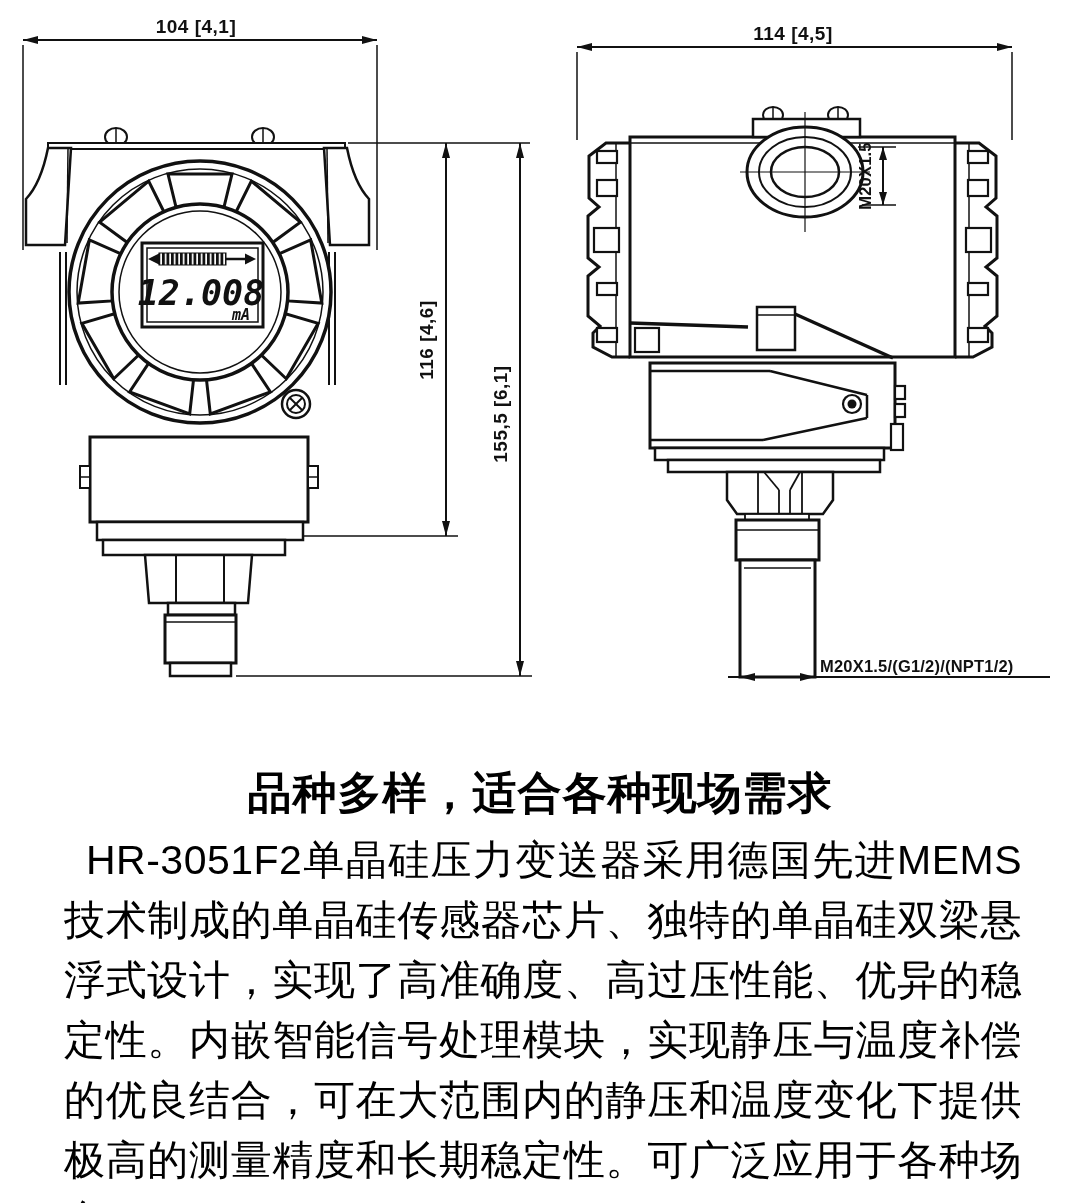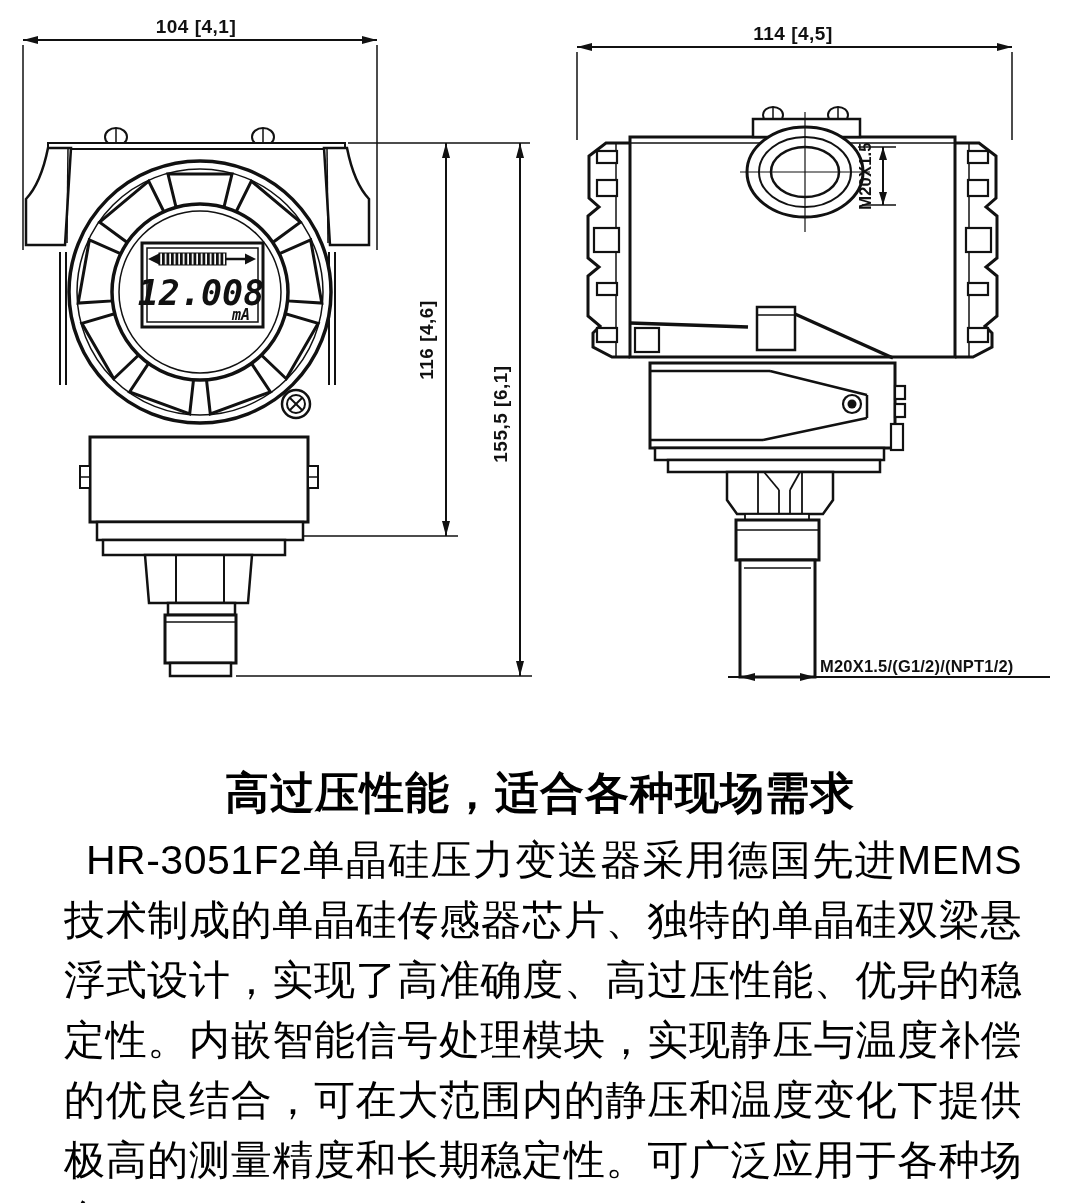--- a/index.html
+++ b/index.html
@@ -250,17 +250,17 @@
           <line x1="728" y1="677" x2="1050" y2="677" stroke-width="2"></line>
           <polygon points="740,677 755,673 755,681" fill="#111" stroke="none"></polygon>
           <polygon points="815,677 800,673 800,681" fill="#111" stroke="none"></polygon>
           <text class="dim-text-sm" x="820" y="672" text-anchor="start" stroke="none">M20X1.5/(G1/2)/(NPT1/2)</text>
         </g>
       </g>
     </svg>
   </div>
 
   <div class="desc">
-    <h2 class="desc-title">高过压性能，适合各种现场需求</h2>
+    <h2 class="desc-title">品种多样，适合各种现场需求</h2>
     <p class="desc-para">HR-3051F2单晶硅压力变送器采用德国先进MEMS技术制成的单晶硅传感器芯片、独特的单晶硅双梁悬浮式设计，实现了高准确度、高过压性能、优异的稳定性。内嵌智能信号处理模块，实现静压与温度补偿的优良结合，可在大范围内的静压和温度变化下提供极高的测量精度和长期稳定性。可广泛应用于各种场合：</p>
   </div>
 
 </div>
 
 </body></html>

